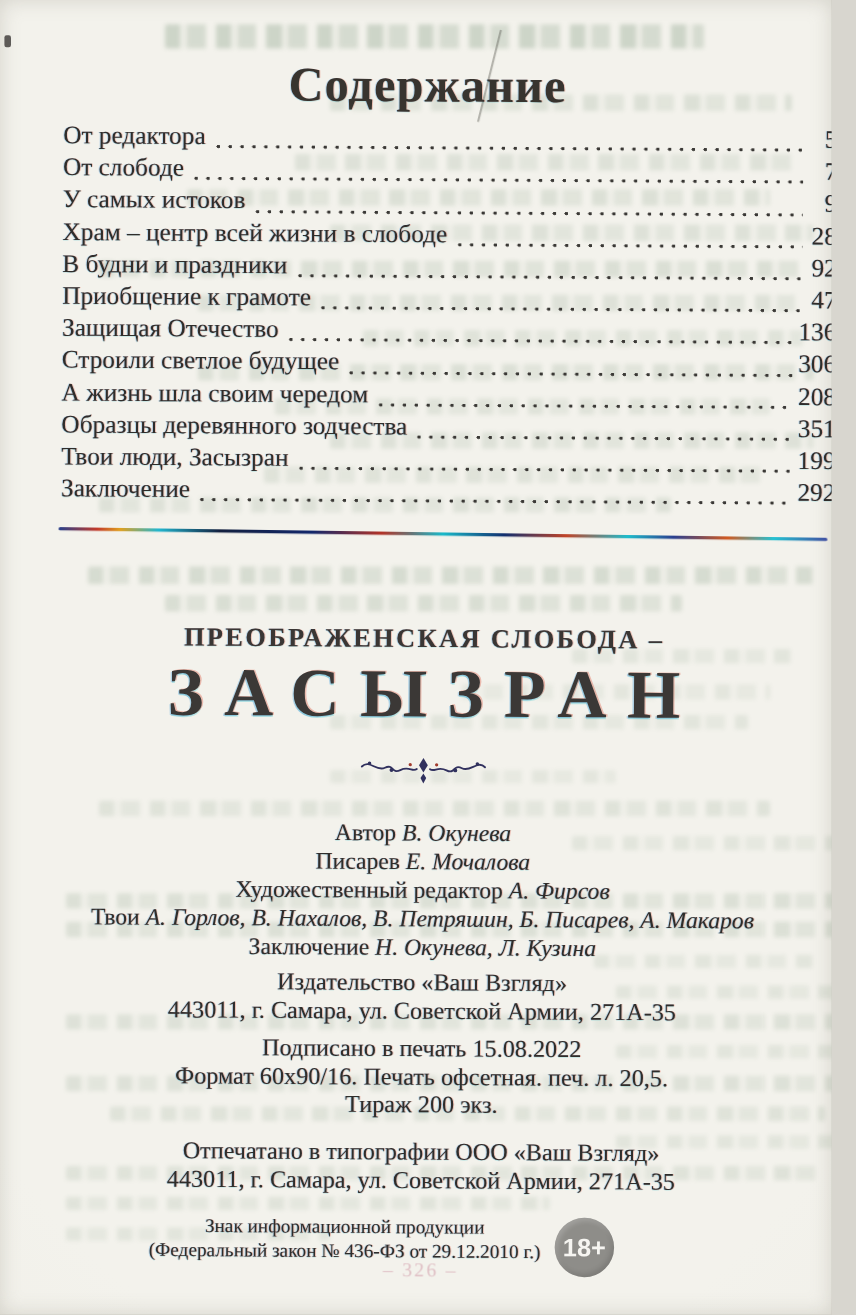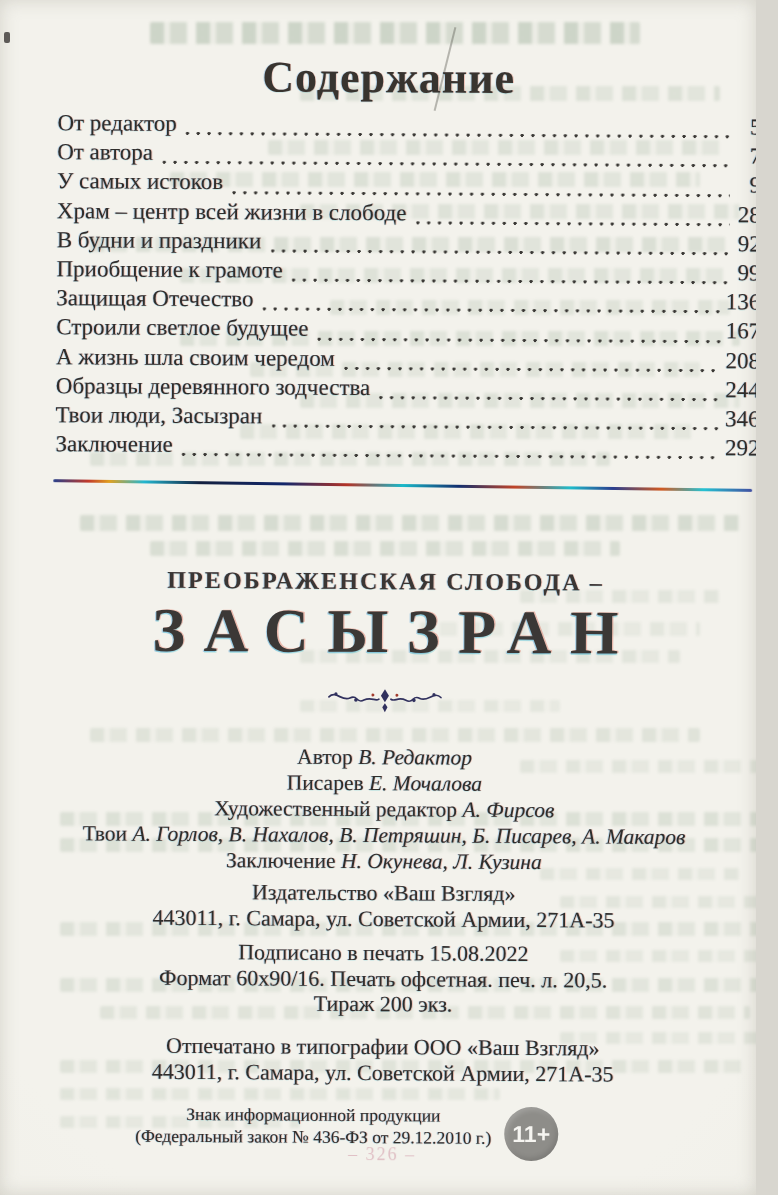--- a/index.html
+++ b/index.html
@@ -104,26 +104,26 @@
     </div>
   <div class="hair"></div>
   <div class="speck1"></div>
   <div class="speck2"></div>
 
   <div class="content">
     <h1 class="toc-title fringe">Содержание</h1>
 
     <ul class="toc fringe">
       <li class="toc-row">
-          <span class="lbl">От редактор</span>
+          <span class="lbl">От редактора</span>
           <span class="leader"></span>
           <span class="pg">5</span>
         </li>
       <li class="toc-row">
-          <span class="lbl">От автора</span>
+          <span class="lbl">От слободе</span>
           <span class="leader"></span>
           <span class="pg">7</span>
         </li>
       <li class="toc-row">
           <span class="lbl">У самых истоков</span>
           <span class="leader"></span>
           <span class="pg">9</span>
         </li>
       <li class="toc-row">
           <span class="lbl">Храм – центр всей жизни в слободе</span>
@@ -131,46 +131,46 @@
           <span class="pg">28</span>
         </li>
       <li class="toc-row">
           <span class="lbl">В будни и праздники</span>
           <span class="leader"></span>
           <span class="pg">92</span>
         </li>
       <li class="toc-row">
           <span class="lbl">Приобщение к грамоте</span>
           <span class="leader"></span>
-          <span class="pg">99</span>
+          <span class="pg">47</span>
         </li>
       <li class="toc-row">
           <span class="lbl">Защищая Отечество</span>
           <span class="leader"></span>
           <span class="pg">136</span>
         </li>
       <li class="toc-row">
           <span class="lbl">Строили светлое будущее</span>
           <span class="leader"></span>
-          <span class="pg">167</span>
+          <span class="pg">306</span>
         </li>
       <li class="toc-row">
           <span class="lbl">А жизнь шла своим чередом</span>
           <span class="leader"></span>
           <span class="pg">208</span>
         </li>
       <li class="toc-row">
           <span class="lbl">Образцы деревянного зодчества</span>
           <span class="leader"></span>
-          <span class="pg">244</span>
+          <span class="pg">351</span>
         </li>
       <li class="toc-row">
           <span class="lbl">Твои люди, Засызран</span>
           <span class="leader"></span>
-          <span class="pg">346</span>
+          <span class="pg">199</span>
         </li>
       <li class="toc-row">
           <span class="lbl">Заключение</span>
           <span class="leader"></span>
           <span class="pg">292</span>
         </li>
     </ul>
 
     <div class="divider"></div>
 
@@ -190,21 +190,21 @@
             <circle cx="88" cy="14" r="1.8"></circle>
           <path d="M59 3 l4 6.5 -4 6.5 -4 -6.5 z"></path>
           <path d="M59 17 l2.6 4 -2.6 5 -2.6 -5 z"></path>
         </g>
         <circle cx="47" cy="9" r="1.5" fill="#a23c2e"></circle>
         <circle cx="71" cy="9" r="1.5" fill="#a23c2e"></circle>
       </svg>
     </div>
 
     <div class="credits fringe">
-      <div><span>Автор</span> <i>В. Редактор</i></div>
+      <div><span>Автор</span> <i>В. Окунева</i></div>
       <div><span>Писарев</span> <i>Е. Мочалова</i></div>
       <div><span>Художественный редактор</span> <i>А. Фирсов</i></div>
       <div><span>Твои</span> <i>А. Горлов, В. Нахалов, В. Петряшин, Б. Писарев, А. Макаров</i></div>
       <div><span>Заключение</span> <i>Н. Окунева, Л. Кузина</i></div>
     </div>
 
     <div class="block publisher fringe">
       <div>Издательство «Ваш Взгляд»</div>
       <div>443011, г. Самара, ул. Советской Армии, 271А-35</div>
     </div>
@@ -218,17 +218,17 @@
     <div class="block printery fringe">
       <div>Отпечатано в типографии ООО «Ваш Взгляд»</div>
       <div>443011, г. Самара, ул. Советской Армии, 271А-35</div>
     </div>
 
     <div class="info-mark fringe">
       <div>Знак информационной продукции</div>
       <div>(Федеральный закон № 436-ФЗ от 29.12.2010 г.)</div>
     </div>
 
-    <div class="age-badge">11+</div>
+    <div class="age-badge">18+</div>
 
     <div class="ghost-page-num">– 326 –</div>
   </div>
 </div>
 
 </body></html>

